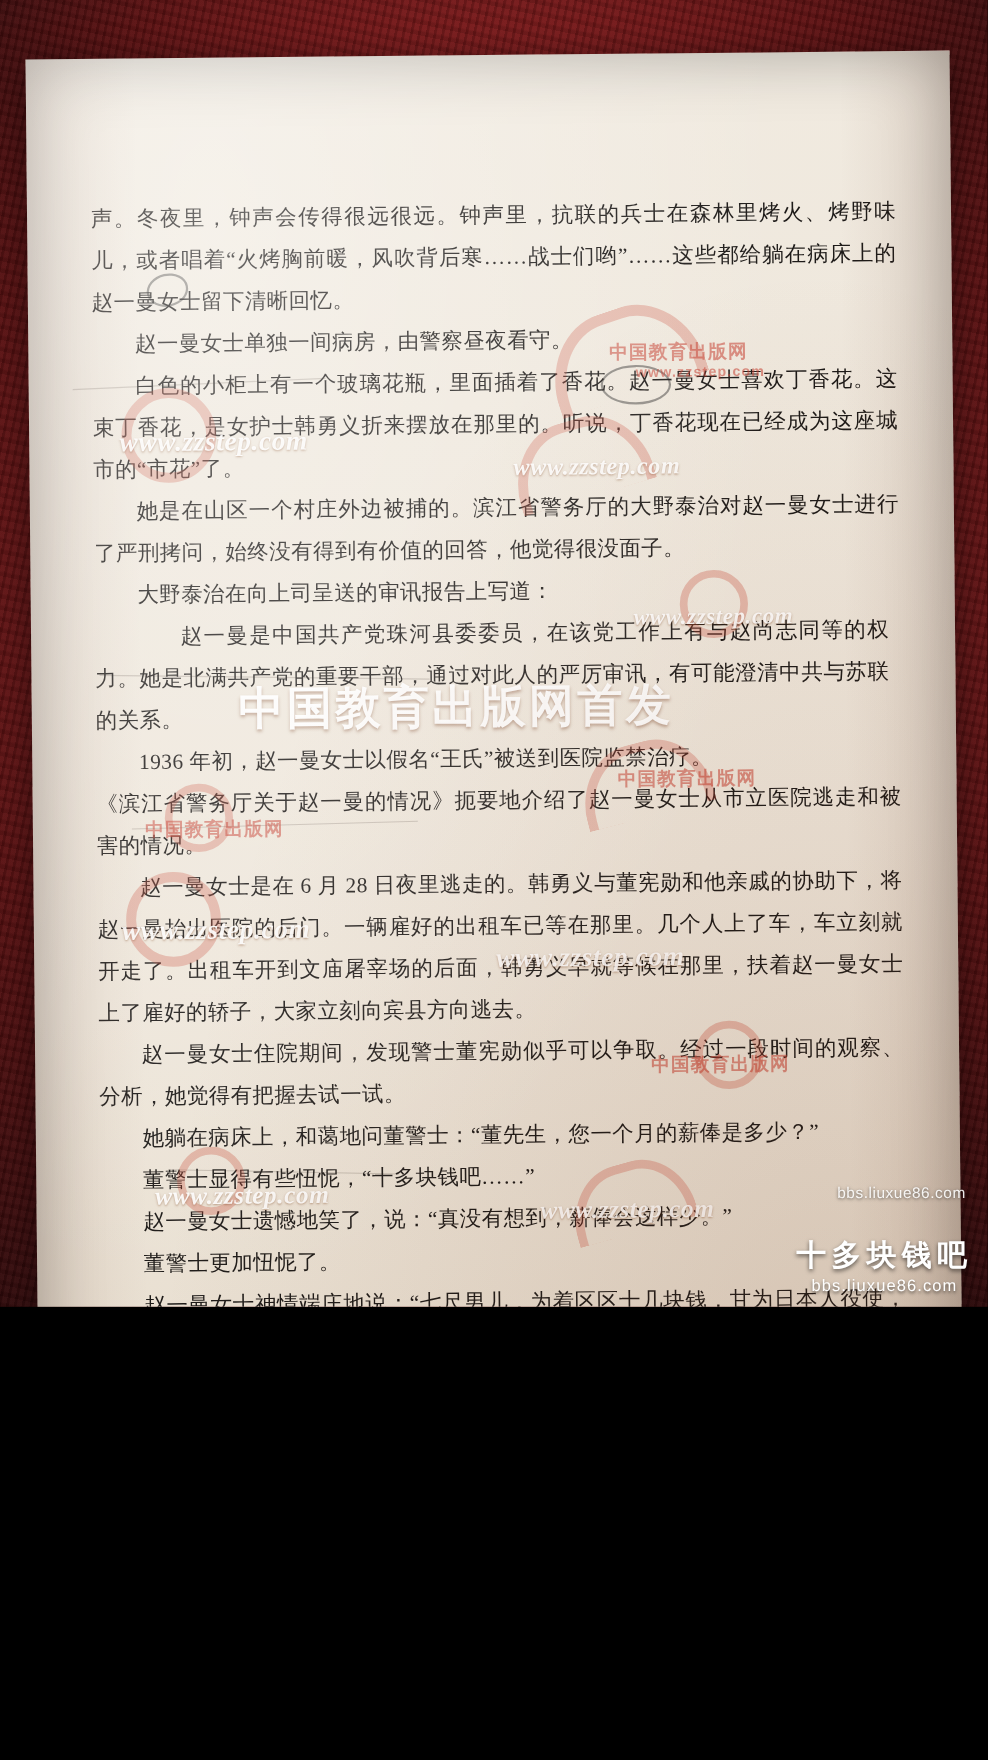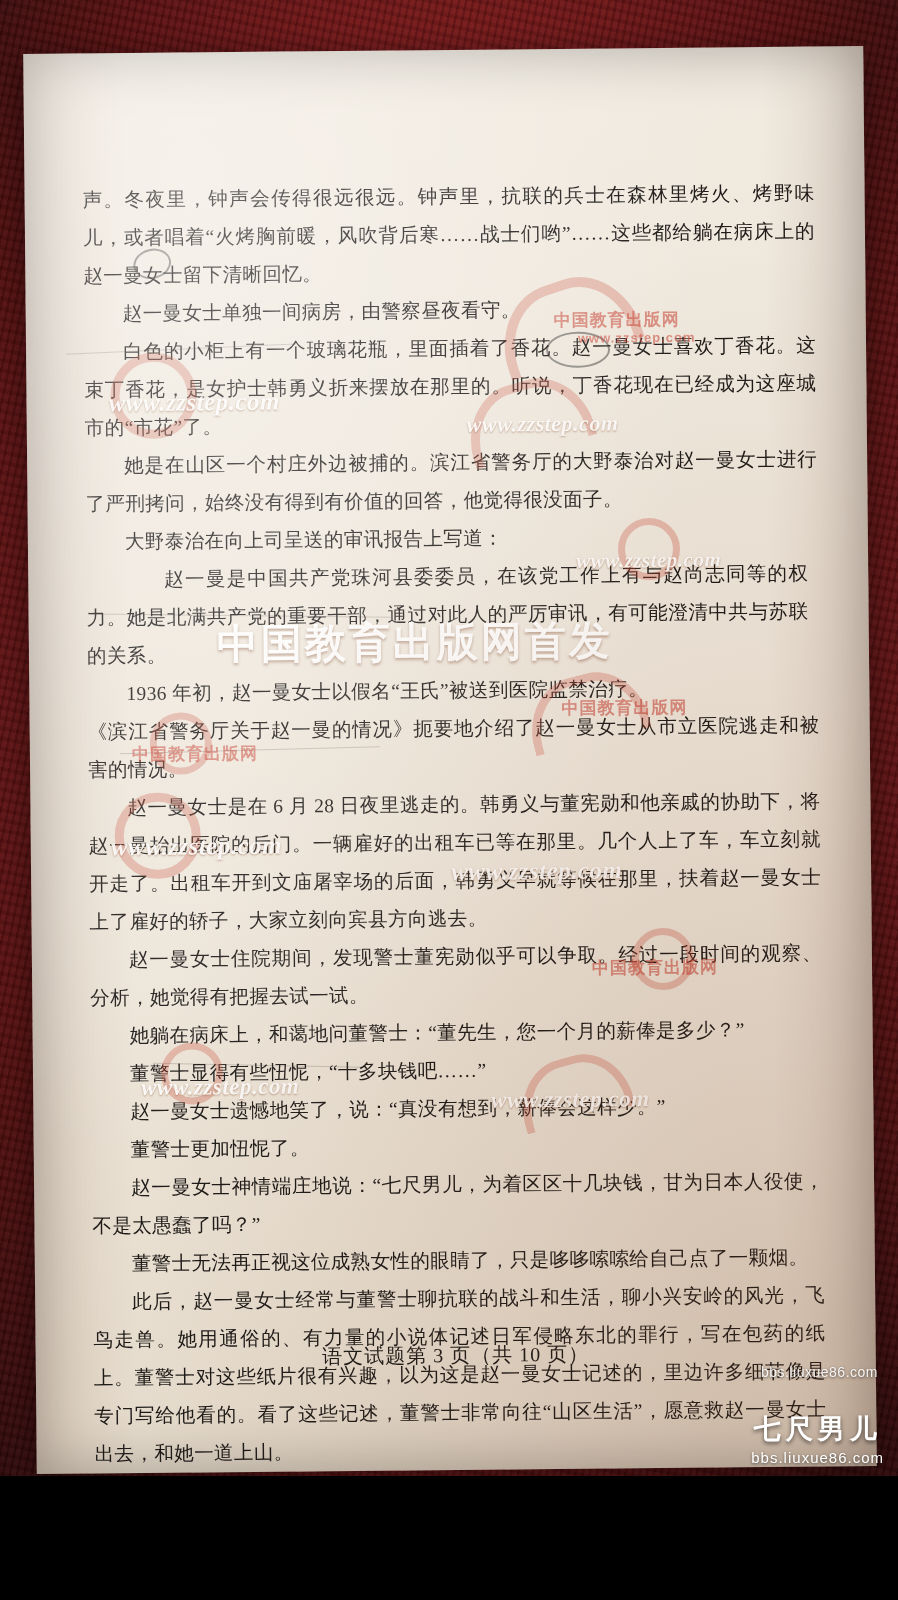--- a/index.html
+++ b/index.html
@@ -9,21 +9,21 @@
   }
   body {
     width: 898px;
     height: 1600px;
     overflow: hidden;
     font-family: "Liberation Serif", serif;
   }
   #page {
     position: relative;
     width: 898px;
-    height: 1476px;
+    height: 1188px;
     background: radial-gradient(ellipse at 50% 45%, #a8282a 0%, #8e1f20 40%, #5c1112 75%, #300a0b 100%);
     overflow: hidden;
   }
   
   #page::before {
     content: "";
     position: absolute;
     inset: 0;
     background:
       repeating-linear-gradient(102deg, rgba(0,0,0,0.14) 0px, rgba(0,0,0,0.14) 2px, rgba(255,255,255,0.02) 3px, rgba(255,255,255,0.02) 7px),
@@ -248,17 +248,17 @@
     <div class="wm wm-ring small" style="left:128px; top:990px;"></div>
     <div class="wm wm-url" style="left:108px; top:1022px; font-size:23px;">www.zzstep.com</div>
 
     <div class="wm wm-swoosh" style="left:470px; top:1000px; transform:rotate(-15deg) scale(0.8);"></div>
     <div class="wm wm-url" style="left:458px; top:1038px; font-size:23px;">www.zzstep.com</div>
 
   </div>
 
   <div id="badge-url">bbs.liuxue86.com</div>
   <div id="badge">
-    <div class="cn">七尺男儿</div>
+    <div class="cn">十多块钱吧</div>
     <div class="en">bbs.liuxue86.com</div>
   </div>
 
 </div>
 
 </body></html>

